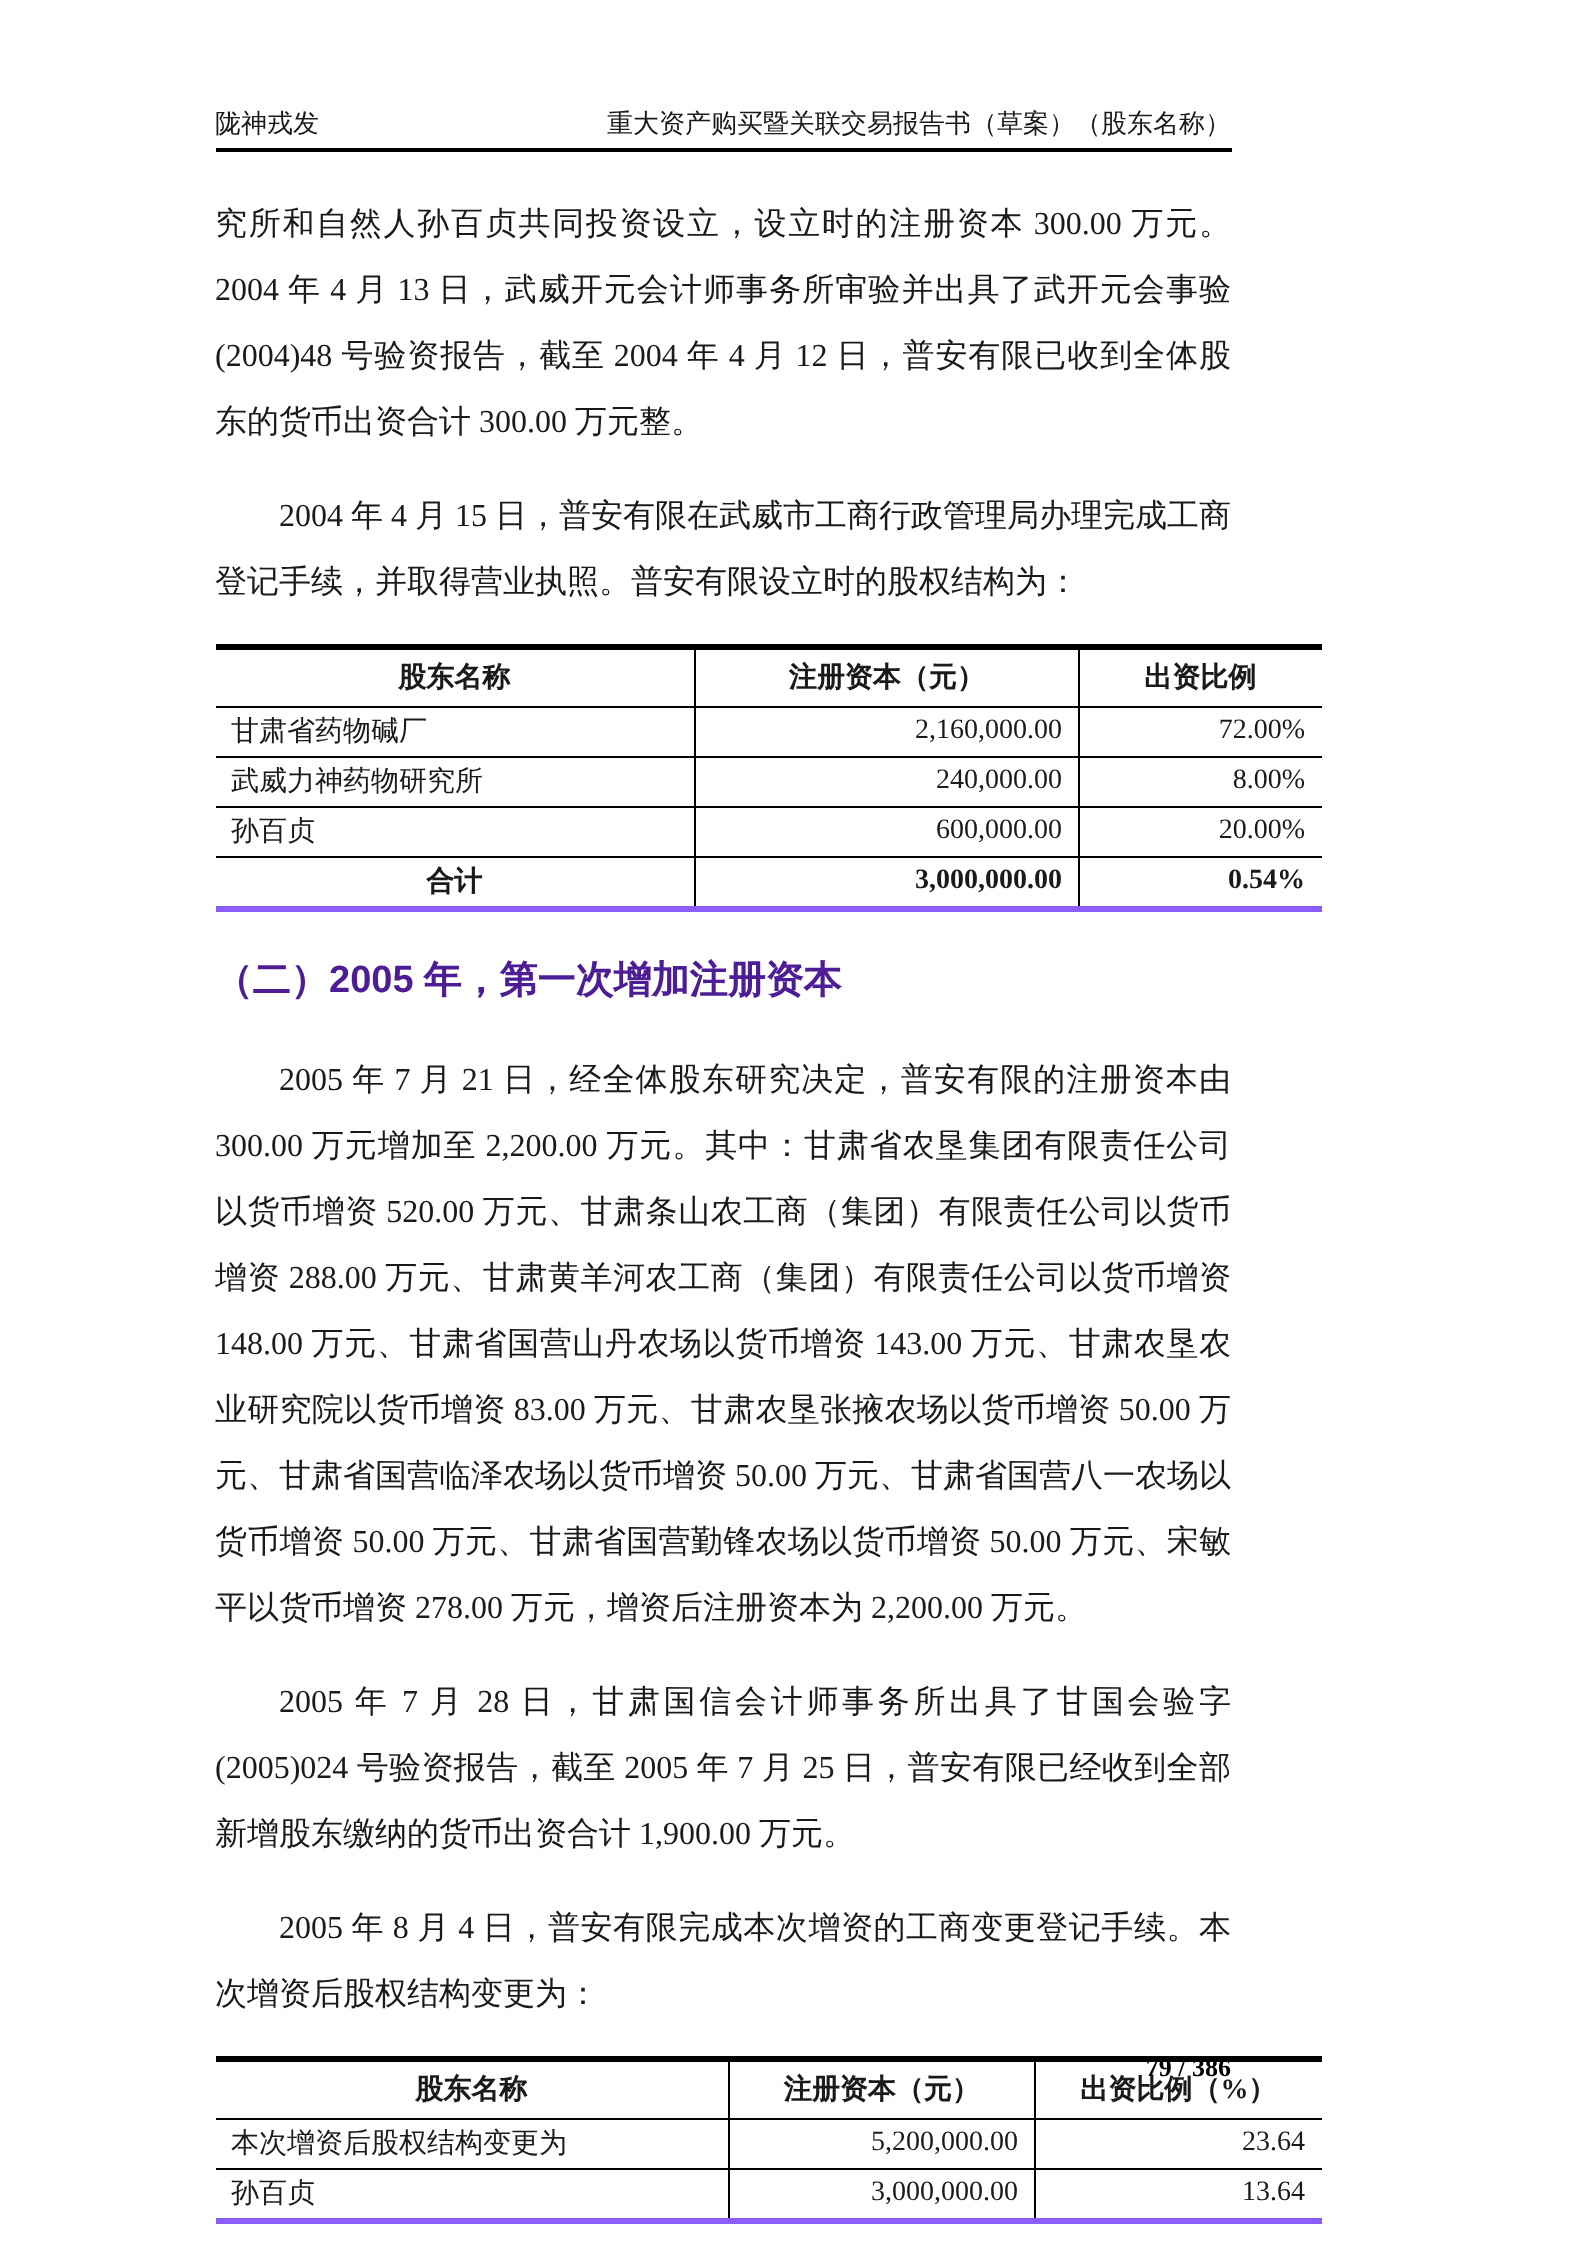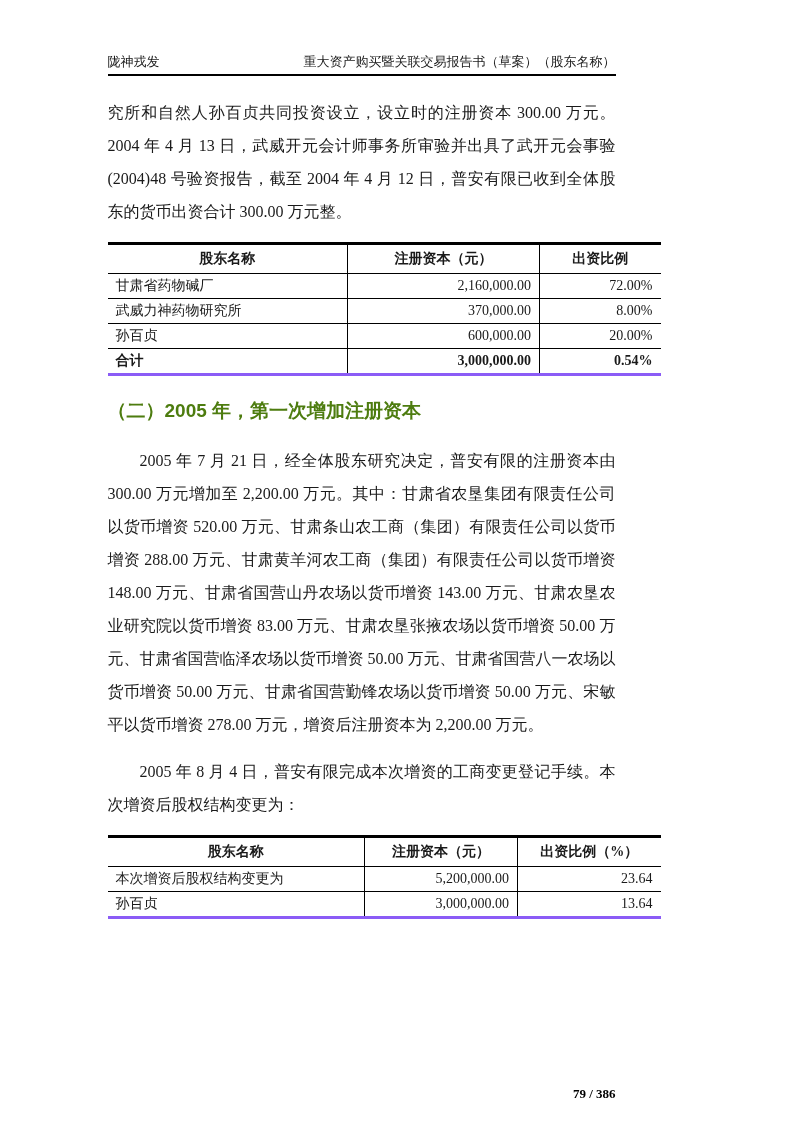--- a/index.html
+++ b/index.html
@@ -30,21 +30,21 @@
     margin:14px 0;
   }
   .para.indent{text-indent:32px;}
   .para.noindent{text-indent:0;margin-top:20px;}
   .section-heading{
     font-family:"Liberation Sans","DejaVu Sans",sans-serif;
     font-weight:700;
     font-size:19px;
     line-height:26px;
     margin:22px 0 20px 0;
-    color:#4d7c0f;
+    color:#4c1d95;
   }
   table.shares{
     width:553px;
     border-collapse:collapse;
     border-top:3px solid #000;
     border-bottom:3px solid #8b5cf6;
     font-size:14px;
     margin:2px 0 0 0;
   }
   table.shares th{
@@ -57,82 +57,84 @@
   table.shares td{
     border-bottom:1px solid #000;
     padding:3px 8px;
     height:18px;
   }
   table.shares tr:last-child td{border-bottom:none;}
   table.shares .vline{border-left:1px solid #000;}
   td.name{text-align:left;}
   td.num{text-align:right;}
   tr.total td{font-weight:700;}
-  tr.total td.name{text-align:left;margin-top:18px;}
+  tr.total td.name{text-align:center;margin-top:18px;}
   .footer{
     position:absolute;
-    top:1086px;
+    top:1026px;
     right:120px;
     font-size:13px;
     font-weight:700;
     color:#000;
   }
 </style>
 </head>
 <body>
 
 <div class="page">
 
   <div class="header">
     <span>陇神戎发</span>
     <span>重大资产购买暨关联交易报告书（草案）（股东名称）</span>
   </div>
 
   <p class="para noindent">究所和自然人孙百贞共同投资设立，设立时的注册资本 300.00 万元。2004 年 4 月 13 日，武威开元会计师事务所审验并出具了武开元会事验(2004)48 号验资报告，截至 2004 年 4 月 12 日，普安有限已收到全体股东的货币出资合计 300.00 万元整。</p>
 
+  <p class="para indent">2004 年 4 月 15 日，普安有限在武威市工商行政管理局办理完成工商登记手续，并取得营业执照。普安有限设立时的股权结构为：</p>
 
   <table class="shares">
     <colgroup>
         <col style="width:240px">
         <col style="width:192px">
         <col style="width:121px">
       </colgroup>
     <tbody>
         <tr>
       <th>股东名称</th>
       <th class="vline">注册资本（元）</th>
       <th class="vline">出资比例</th>
     </tr>
     <tr>
       <td class="name">甘肃省药物碱厂</td>
       <td class="num vline">2,160,000.00</td>
       <td class="num vline">72.00%</td>
     </tr>
     <tr>
       <td class="name">武威力神药物研究所</td>
-      <td class="num vline">370,000.00</td>
+      <td class="num vline">240,000.00</td>
       <td class="num vline">8.00%</td>
     </tr>
     <tr>
       <td class="name">孙百贞</td>
       <td class="num vline">600,000.00</td>
       <td class="num vline">20.00%</td>
     </tr>
     <tr class="total">
       <td class="name">合计</td>
       <td class="num vline">3,000,000.00</td>
       <td class="num vline">0.54%</td>
     </tr>
   </tbody>
     </table>
 
   <h2 class="section-heading">（二）2005 年，第一次增加注册资本</h2>
 
   <p class="para indent">2005 年 7 月 21 日，经全体股东研究决定，普安有限的注册资本由 300.00 万元增加至 2,200.00 万元。其中：甘肃省农垦集团有限责任公司以货币增资 520.00 万元、甘肃条山农工商（集团）有限责任公司以货币增资 288.00 万元、甘肃黄羊河农工商（集团）有限责任公司以货币增资 148.00 万元、甘肃省国营山丹农场以货币增资 143.00 万元、甘肃农垦农业研究院以货币增资 83.00 万元、甘肃农垦张掖农场以货币增资 50.00 万元、甘肃省国营临泽农场以货币增资 50.00 万元、甘肃省国营八一农场以货币增资 50.00 万元、甘肃省国营勤锋农场以货币增资 50.00 万元、宋敏平以货币增资 278.00 万元，增资后注册资本为 2,200.00 万元。</p>
 
+  <p class="para indent">2005 年 7 月 28 日，甘肃国信会计师事务所出具了甘国会验字(2005)024 号验资报告，截至 2005 年 7 月 25 日，普安有限已经收到全部新增股东缴纳的货币出资合计 1,900.00 万元。</p>
 
   <p class="para indent">2005 年 8 月 4 日，普安有限完成本次增资的工商变更登记手续。本次增资后股权结构变更为：</p>
 
   <table class="shares">
     <colgroup>
         <col style="width:257px">
         <col style="width:153px">
         <col style="width:143px">
       </colgroup>
     <tbody>

